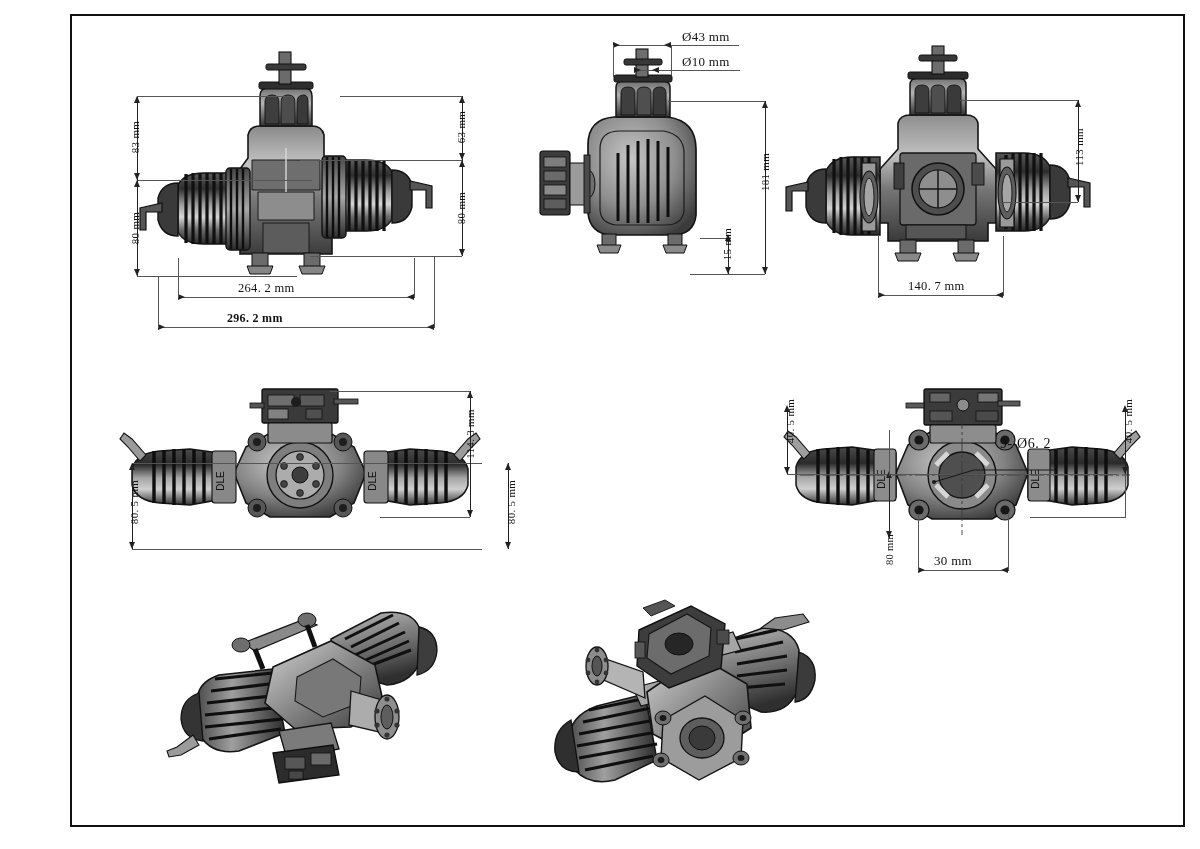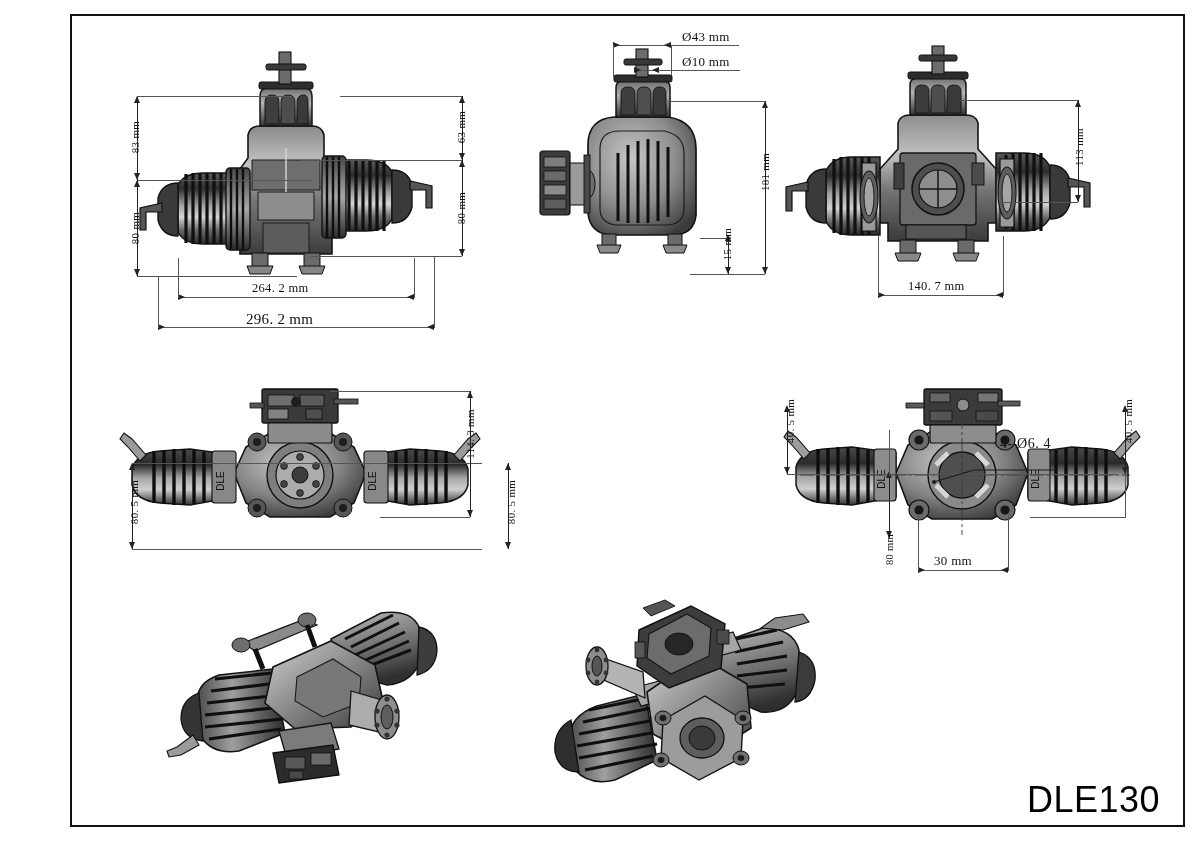--- a/index.html
+++ b/index.html
@@ -149,28 +149,28 @@
     <div class="arrU" style="left:459px;top:160px;"></div>
     <div class="arrD" style="left:459px;top:249px;"></div>
     <div class="ln h ext" style="left:310px;top:256px;width:152px;"></div>
     <div class="dimtxt vtxt" style="left:436px;top:202px;width:50px;text-align:center;">80 mm</div>
 
     <div class="ln h" style="left:178px;top:297px;width:236px;background:#555;"></div>
     <div class="arrR" style="left:178px;top:294px;"></div>
     <div class="arrL" style="left:407px;top:294px;"></div>
     <div class="ln v ext" style="left:178px;top:258px;height:40px;"></div>
     <div class="ln v ext" style="left:414px;top:258px;height:40px;"></div>
-    <div class="dimtxt" style="left:252px;top:281px;font-size:12.5px;text-align:right;">264. 2 mm</div>
+    <div class="dimtxt" style="left:238px;top:281px;font-size:12.5px;text-align:right;">264. 2 mm</div>
 
     <div class="ln h" style="left:158px;top:327px;width:276px;background:#555;"></div>
     <div class="arrR" style="left:158px;top:324px;"></div>
     <div class="arrL" style="left:427px;top:324px;"></div>
     <div class="ln v ext" style="left:158px;top:276px;height:52px;"></div>
     <div class="ln v ext" style="left:434px;top:256px;height:72px;"></div>
-    <div class="dimtxt" style="left:246px;top:311px;font-size:15px;">296. 2 mm</div>
+    <div class="dimtxt" style="left:227px;top:311px;font-size:12px;font-weight:bold;">296. 2 mm</div>
   </div>
 
   <div class="view" style="left:540px;top:45px;width:230px;height:240px;">
     <svg width="230" height="240" viewBox="0 0 230 240">
       <defs>
         <radialGradient id="gBody2" cx="40%" cy="35%" r="75%">
           <stop offset="0%" stop-color="#c6c6c6"></stop>
             <stop offset="55%" stop-color="#8d8d8d"></stop>
           <stop offset="100%" stop-color="#3b3b3b"></stop>
         </radialGradient>
@@ -538,21 +538,21 @@
     <div class="arrD" style="left:1122px;top:467px;"></div>
     <div class="ln h ext" style="left:1030px;top:517px;width:95px;"></div>
     <div class="ln v ext" style="left:1125px;top:474px;height:44px;"></div>
     <div class="dimtxt vtxt" style="left:1098px;top:415px;width:60px;text-align:center;">40. 5 mm</div>
 
     <div>
       <svg style="position:absolute;left:930px;top:430px;" width="130" height="60">
         <path d="M4,52 L44,40 L126,40" fill="none" stroke="#1b1b1b" stroke-width="1.2"></path>
         <circle cx="4" cy="52" r="2" fill="#1b1b1b"></circle>
       </svg>
-      <div class="dimtxt" style="left:1000px;top:436px;font-size:14px;letter-spacing:.6px;">4- Ø6. 4</div>
+      <div class="dimtxt" style="left:1000px;top:436px;font-size:14px;letter-spacing:.6px;">9- Ø6. 2</div>
     </div>
 
     <div class="ln v" style="left:889px;top:474px;height:64px;background:#222;"></div>
     <div class="arrU" style="left:886px;top:471px;"></div>
     <div class="arrD" style="left:886px;top:531px;"></div>
     <div class="ln v ext" style="left:889px;top:430px;height:46px;"></div>
     <div class="dimtxt vtxt" style="left:866px;top:544px;width:46px;text-align:center;font-size:10.5px;">80 mm</div>
 
     <div class="ln h" style="left:918px;top:570px;width:90px;background:#555;"></div>
     <div class="arrR" style="left:918px;top:567px;"></div>
@@ -712,14 +712,13 @@
         <path d="M104,30 L156,6 L190,24 L186,68 L134,88 L102,66 Z" fill="#3d3d3d" stroke="#0f0f0f" stroke-width="1.4"></path>
         <path d="M114,34 L152,14 L176,28 L174,56 L136,74 L112,58 Z" fill="#6c6c6c" stroke="#141414" stroke-width="1.1"></path>
         <ellipse cx="144" cy="44" rx="14" ry="11" fill="#262626" stroke="#111" stroke-width="1"></ellipse>
         <rect x="100" y="42" width="10" height="16" fill="#575757" stroke="#111" stroke-width=".8"></rect>
         <rect x="182" y="30" width="12" height="14" fill="#4b4b4b" stroke="#111" stroke-width=".8"></rect>
         <path d="M108,8 L130,0 L140,6 L116,16 Z" fill="#555" stroke="#111" stroke-width=".9"></path>
       </g>
     </svg>
   </div>
 
-  <div id="title">DLE130</div>
 </div>
 
 </body></html>

